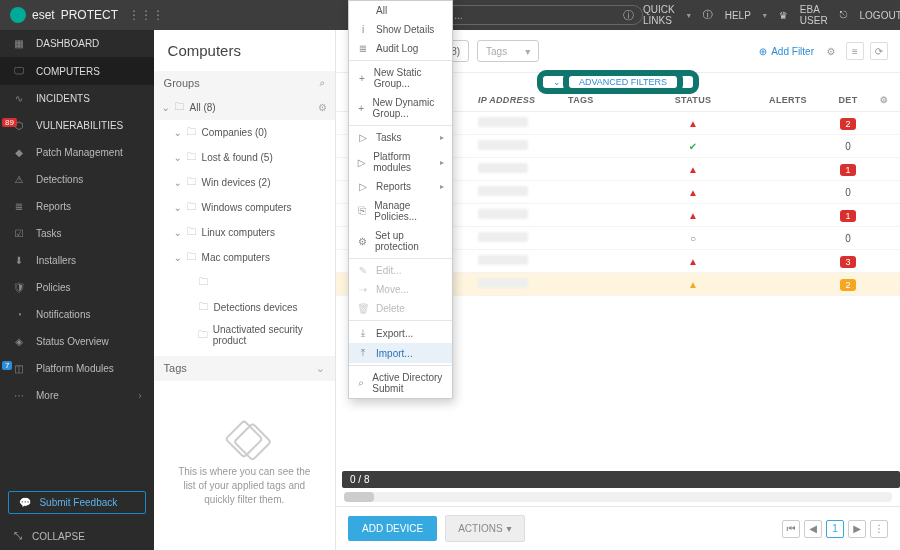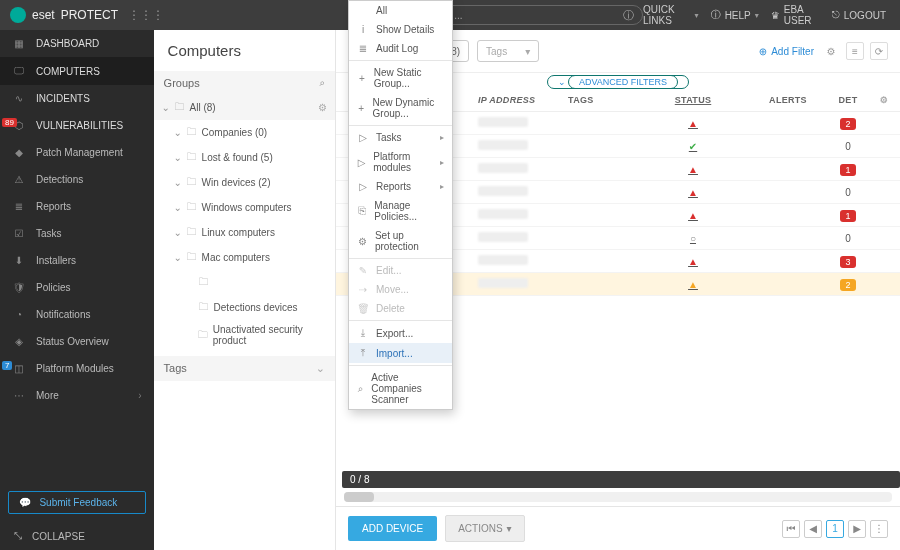--- a/index.html
+++ b/index.html
@@ -5,21 +5,21 @@
 * { box-sizing: border-box; margin: 0; padding: 0; font-family: Arial, sans-serif; }
 body { width: 900px; height: 550px; overflow: hidden; background: #fff; font-size: 11px; color: #333; }
 .topbar { height: 30px; background: #3d3d3d; display: flex; align-items: center; color: #eee; }
 .logo { display: flex; align-items: center; gap: 6px; padding: 0 10px; font-size: 12px; }
 .logo-dot { width: 16px; height: 16px; border-radius: 50%; background: #0a9; }
 .logo-b { font-weight: normal; }
 .apps { width: 30px; text-align: center; color: #999; font-size: 12px; cursor: pointer; }
 .search { flex: 0 0 250px; margin-left: 235px; height: 20px; border: 1px solid #666; border-radius: 10px; display: flex; align-items: center; padding: 0 8px; color: #aaa; }
 .search span:first-child { flex: 1; font-size: 10px; }
 .top-right { margin-left: auto; display: flex; align-items: center; gap: 12px; padding-right: 14px; font-size: 10px; color: #ccc; }
-.top-item { display: flex; align-items: center; gap: 4px; cursor: pointer; }
+.top-item { display: flex; align-items: center; gap: 12px; cursor: pointer; }
 .dd { font-size: 8px; color: #999; }
 .container { display: flex; height: 520px; }
 .sidebar { width: 160px; background: #2b2b2b; color: #bbb; display: flex; flex-direction: column; }
 .sb-item { display: flex; align-items: center; gap: 10px; padding: 8px 12px; font-size: 10px; cursor: pointer; position: relative; }
 .sb-item.active { background: #1e1e1e; color: #fff; }
 .sb-item.top { color: #ddd; }
 .sb-icon { width: 14px; display: inline-flex; justify-content: center; color: #888; }
 .badge-red { position: absolute; left: 2px; top: 6px; background: #d9302e; color: #fff; font-size: 8px; padding: 0 3px; border-radius: 2px; }
 .badge-blue { position: absolute; left: 2px; top: 6px; background: #2d8cd6; color: #fff; font-size: 8px; padding: 0 3px; border-radius: 2px; }
 .sb-more-arrow { margin-left: auto; color: #777; }
@@ -49,27 +49,27 @@
 .fb-btn { padding: 0 8px; display: flex; align-items: center; gap: 4px; font-size: 10px; cursor: pointer; border-right: 1px solid #ccc; color: #666; }
 .fb-btn:last-child { border-right: none; }
 .fb-btn.blue { background: #2d8cd6; color: #fff; }
 .fb-btn.grey { background: #f8f8f8; }
 .tagsel { border: 1px solid #ccc; height: 22px; padding: 0 8px; display: flex; align-items: center; gap: 18px; font-size: 10px; color: #aaa; border-radius: 3px; cursor: pointer; }
 .addfilter { margin-left: auto; color: #2d8cd6; font-size: 10px; display: flex; align-items: center; gap: 4px; cursor: pointer; }
 .toolicons { display: flex; gap: 6px; color: #999; }
 .toolicons span { cursor: pointer; border: 1px solid #ddd; width: 18px; height: 18px; display: flex; align-items: center; justify-content: center; border-radius: 2px; font-size: 10px; }
 .toolicons span:first-child { border: none; }
 .advf { text-align: center; padding: 2px; }
-.advf span { border: 1px solid #0f766e; color: #2d8cd6; font-size: 9px; padding: 1px 10px; border-radius: 9px; cursor: pointer; }
+.advf span { border: 6px solid #0f766e; color: #2d8cd6; font-size: 9px; padding: 1px 10px; border-radius: 9px; cursor: pointer; }
 .tbl-hdr { display: flex; padding: 6px 12px; font-size: 9px; color: #666; border-bottom: 1px solid #eee; font-weight: bold; letter-spacing: 0.3px; }
 .col-chk { width: 30px; }
 .col-name { width: 100px; }
 .col-ip { width: 90px; font-style: italic; }
 .col-tags { width: 70px; }
-.col-status { width: 110px; text-align: center; text-decoration: underline; }
+.col-status { width: 110px; text-align: center; }
 .col-alerts { width: 80px; text-align: center; }
 .col-det { width: 40px; text-align: center; }
 .col-gear { width: 20px; text-align: right; color: #aaa; }
 .tbody { }
 .trow { display: flex; align-items: center; padding: 4px 12px; font-size: 10px; color: #555; border-bottom: 1px solid #f3f3f3; height: 23px; }
 .trow.warn { background: #fff5df; }
 .chk { width: 12px; height: 12px; border: 1px solid #bbb; border-radius: 2px; }
 .redblock { background: #d9302e; width: 60px; height: 14px; border-radius: 2px; display: inline-block; }
 .orangeblock { background: #f5a623; width: 60px; height: 14px; border-radius: 2px; display: inline-block; }
 .blurip { background: #eee; width: 50px; height: 10px; border-radius: 2px; display: inline-block; filter: blur(1px); }
@@ -262,20 +262,26 @@
         <div class="tree-row ind2">
           <span class="chev"></span>
           <span class="fold">🗀</span>
           <span>Unactivated security product</span>
         </div>
       </div>
     <div class="tags-hdr">
       <span>Tags</span>
       <span style="color:#aaa">⌄</span>
     </div>
+    <div class="tags-empty">
+      <div class="tag-ico">
+          <div class="tag-ico2"></div>
+        </div>
+      <p>This is where you can see the list of your applied tags and quickly filter them.</p>
+    </div>
   </div>
 
   <div class="main">
     <div class="filterbar">
       <div class="fb-group">
         <div class="fb-btn grey">⌥</div>
         <div class="fb-btn blue">✔</div>
       </div>
       <div class="fb-group">
         <div class="fb-btn">
@@ -476,15 +482,15 @@
       <span class="ci">⤓</span>
       <span>Export...</span>
     </div>
     <div class="ctx-item hover">
       <span class="ci">⤒</span>
       <span>Import...</span>
     </div>
     <div class="ctx-sep"></div>
     <div class="ctx-item">
       <span class="ci">⌕</span>
-      <span>Active Companies Scanner</span>
+      <span>Active Directory Submit</span>
     </div>
   </div>
 
 </body></html>

